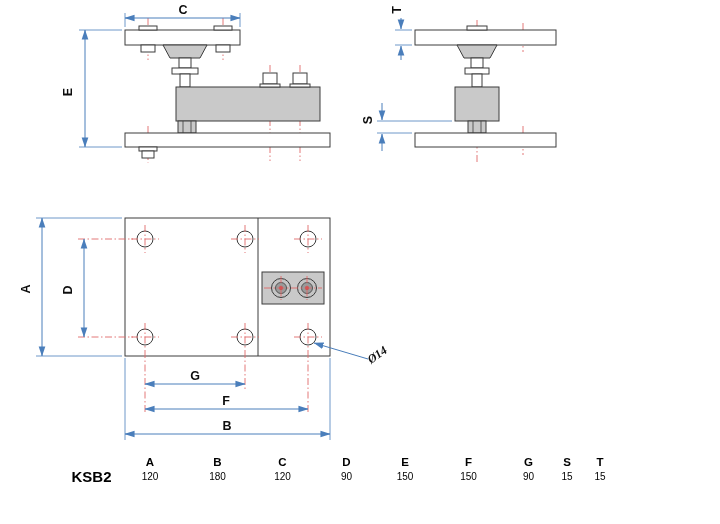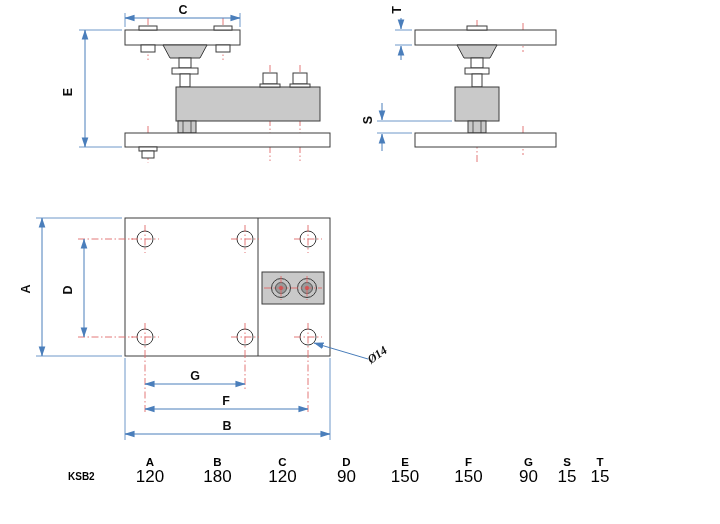--- a/index.html
+++ b/index.html
@@ -17,23 +17,23 @@
   .ext   { stroke:#4a7ebb; stroke-width:0.8; fill:none; }
   .cl    { stroke:#e06a6a; stroke-width:0.9; fill:none; stroke-dasharray:7 2.5 1.5 2.5; }
   .lbl   { font-family:"Liberation Sans", sans-serif; font-weight:bold; font-size:12.5px; fill:#0d0d0d; }
   .callout { font-family:"Liberation Serif", serif; font-style:italic; font-weight:bold;
              font-size:12px; fill:#111; }
 
   
   .spec-table { position:absolute; left:40px; top:455px; width:578px; }
   .spec-table table { border-collapse:collapse; width:100%; table-layout:fixed; }
   .spec-table th, .spec-table td { padding:0; line-height:13px; text-align:center;
-      font-size:17px; color:#000; white-space:nowrap; }
+      font-size:10px; color:#000; white-space:nowrap; }
   .spec-table th { font-weight:bold; font-size:11.5px; height:15px; }
-  .spec-table td.rowname { text-align:left; font-weight:bold; padding-left:28px; font-size:10px; }
+  .spec-table td.rowname { text-align:center; font-weight:bold; padding-left:28px; font-size:15px; }
 </style>
 </head>
 <body>
 
 <div class="page">
 
 <svg class="canvas" width="720" height="450" viewBox="0 0 720 450">
   <defs>
     <marker id="da" viewBox="0 0 9 8" markerWidth="10" markerHeight="9" refX="8.6" refY="4" orient="auto-start-reverse">
       <path d="M0,1 L9,4 L0,7 Z" fill="#4a7ebb"></path>

